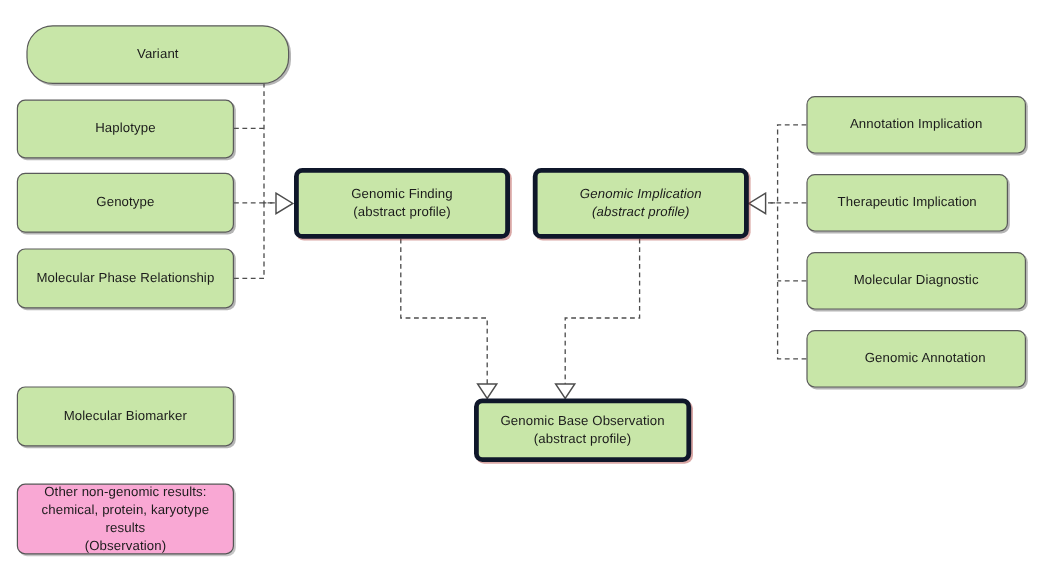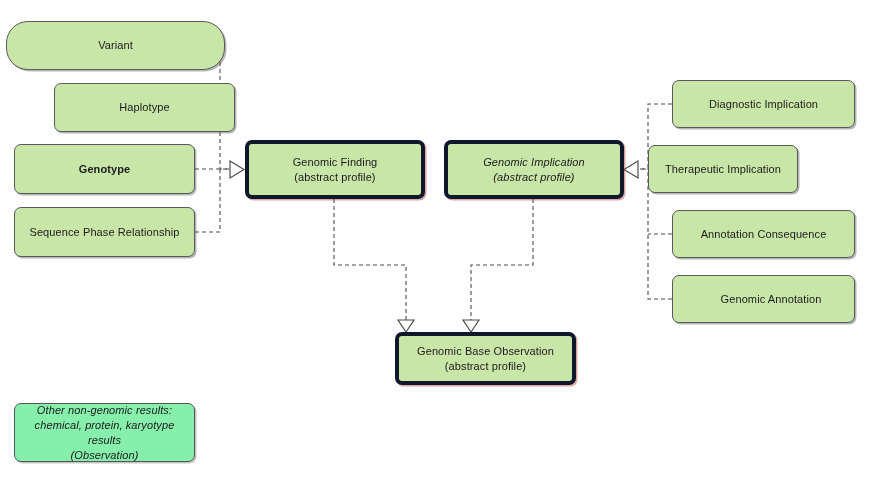--- a/index.html
+++ b/index.html
@@ -42,24 +42,23 @@
     padding: 2px 6px;
     background: #c8e6a8;
     border: 1.4px solid #5a5a5a;
     box-shadow: 1.5px 1.5px 0 rgba(90,90,90,0.45);
   }
   .node.abstract {
     border: 4px solid #0f172a;
     box-shadow: 1.5px 1.5px 0 rgba(170,60,55,0.45);
   }
   .node.plain {
-    background: #86efac;
+    background: #f9a8d4;
     border: 1.4px solid #555555;
     box-shadow: 1.5px 1.5px 0 rgba(90,90,90,0.35);
-    font-style: italic;
   }
   .node .label {
     display: block;
     white-space: pre-line;
   }
 </style>
 </head>
 <body>
 
 <div id="canvas">
@@ -98,36 +97,39 @@
       <path d="M334 199 L334 265 L406 265 L406 321"></path>
     </g>
     <polygon points="398,320 414,320 406,332" fill="#ffffff" stroke="#4d4d4d" stroke-width="1.2"></polygon>
 
     <g fill="none" stroke="#4d4d4d" stroke-width="1.1" stroke-dasharray="4,3">
       <path d="M533 199 L533 265 L471 265 L471 321"></path>
     </g>
     <polygon points="463,320 479,320 471,332" fill="#ffffff" stroke="#4d4d4d" stroke-width="1.2"></polygon>
   </svg>
 
-  <div class="node" style="left:6px;top:21px;width:219px;height:49px;border-radius:22px;">
+  <div class="node" style="left:22px;top:21px;width:219px;height:49px;border-radius:22px;">
     <span class="label">Variant</span>
   </div>
 
-  <div class="node" style="left:14px;top:83px;width:181px;height:49px;margin-left:40px;">
+  <div class="node" style="left:14px;top:83px;width:181px;height:49px;">
     <span class="label">Haplotype</span>
   </div>
 
-  <div class="node" style="left:14px;top:144px;width:181px;height:50px;font-weight:bold;">
+  <div class="node" style="left:14px;top:144px;width:181px;height:50px;">
     <span class="label">Genotype</span>
   </div>
 
   <div class="node" style="left:14px;top:207px;width:181px;height:50px;">
-    <span class="label">Sequence Phase Relationship</span>
+    <span class="label">Molecular Phase Relationship</span>
   </div>
 
+  <div class="node" style="left:14px;top:322px;width:181px;height:50px;">
+    <span class="label">Molecular Biomarker</span>
+  </div>
 
   <div class="node plain" style="left:14px;top:403px;width:181px;height:59px;">
     <span class="label">Other non-genomic results:
 chemical, protein, karyotype results
 (Observation)</span>
   </div>
 
   <div class="node abstract" style="left:245px;top:140px;width:180px;height:59px;">
     <span class="label">Genomic Finding
 (abstract profile)</span>
@@ -137,28 +139,28 @@
     <span class="label">Genomic Implication
 (abstract profile)</span>
   </div>
 
   <div class="node abstract" style="left:356px;top:332px;width:181px;height:53px;margin-left:39px;">
     <span class="label">Genomic Base Observation
 (abstract profile)</span>
   </div>
 
   <div class="node" style="left:672px;top:80px;width:183px;height:48px;">
-    <span class="label">Diagnostic Implication</span>
+    <span class="label">Annotation Implication</span>
   </div>
 
-  <div class="node" style="left:648px;top:145px;width:150px;height:48px;">
+  <div class="node" style="left:672px;top:145px;width:168px;height:48px;">
     <span class="label">Therapeutic Implication</span>
   </div>
 
   <div class="node" style="left:672px;top:210px;width:183px;height:48px;">
-    <span class="label">Annotation Consequence</span>
+    <span class="label">Molecular Diagnostic</span>
   </div>
 
   <div class="node" style="left:672px;top:275px;width:183px;height:48px;padding-left:21px;">
     <span class="label">Genomic Annotation</span>
   </div>
 
 </div>
 
 </body></html>

